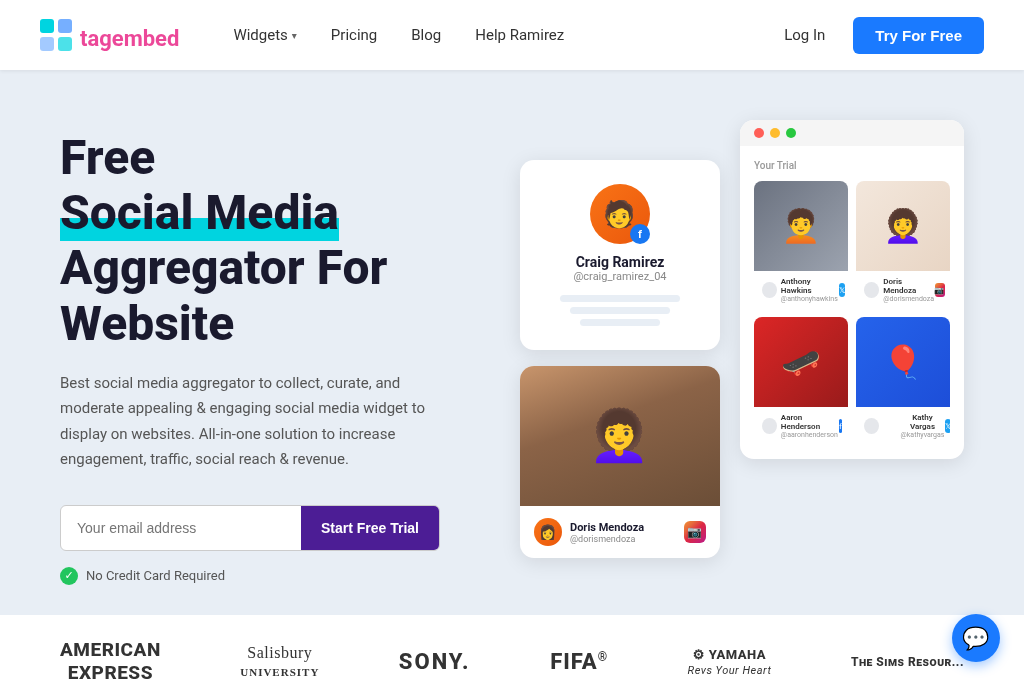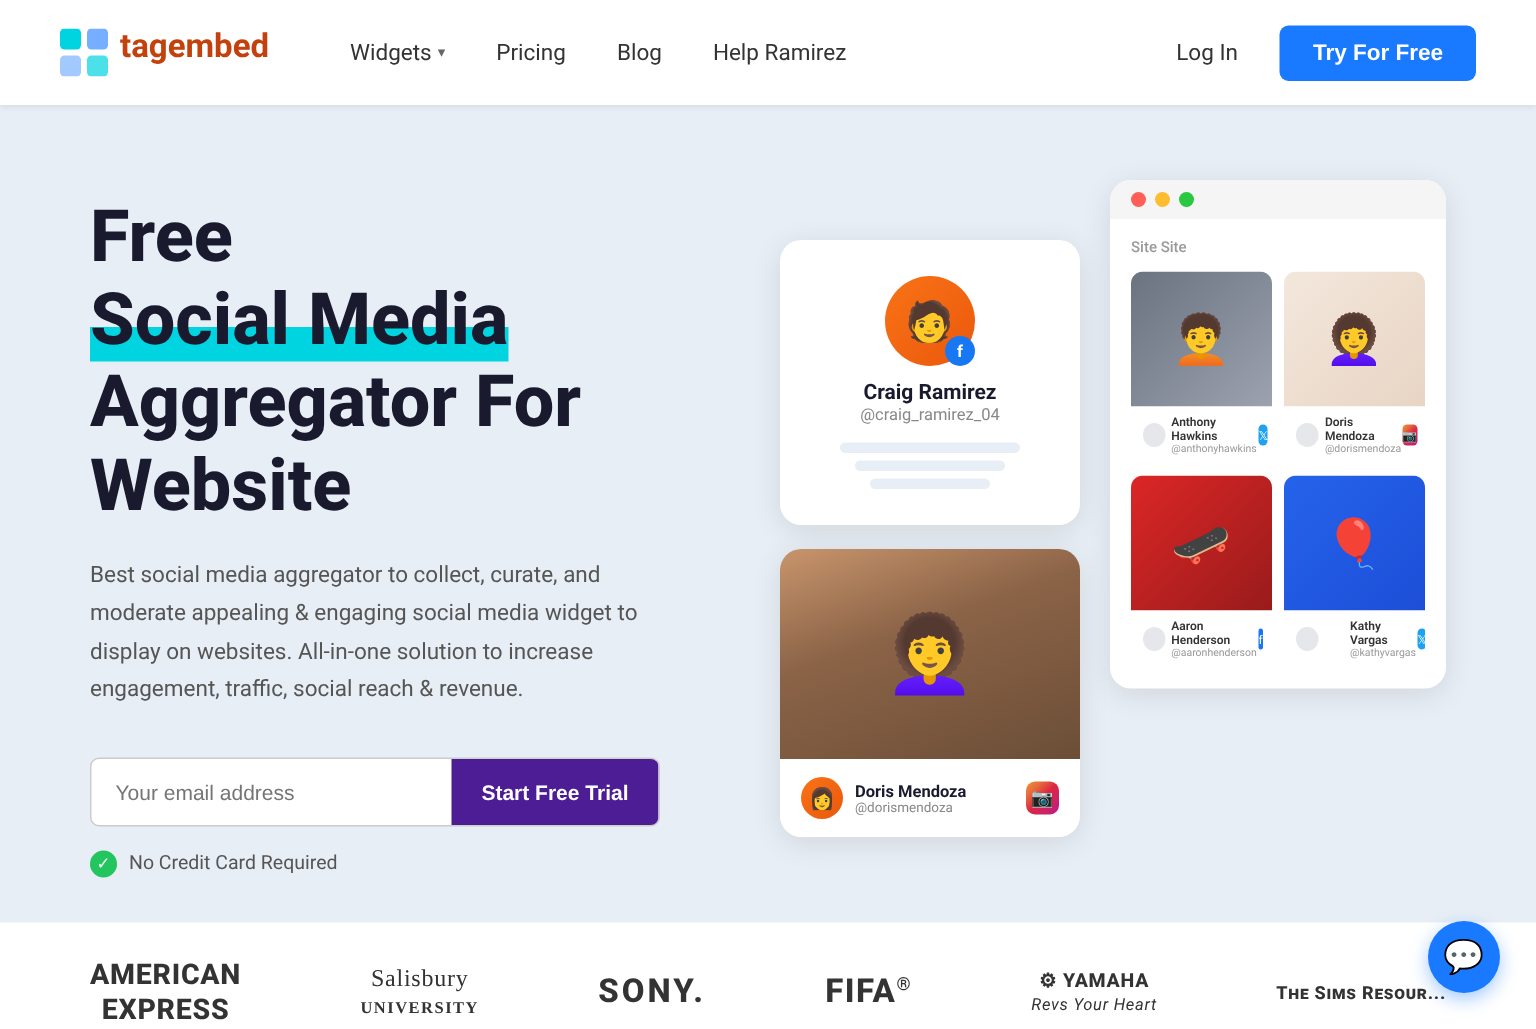--- a/index.html
+++ b/index.html
@@ -15,25 +15,25 @@
     .navbar {
       background: #fff;
       display: flex;
       align-items: center;
       padding: 0 40px;
       height: 70px;
       box-shadow: 0 1px 4px rgba(0,0,0,0.08);
     }
     .logo {
       display: flex;
-      align-items: flex-start;
+      align-items: flex-end;
       gap: 8px;
       font-size: 22px;
       font-weight: 700;
-      color: #c2410c;
+      color: #ec4899;
       text-decoration: none;
       margin-right: 40px;
     }
     .logo-icon {
       width: 32px;
       height: 32px;
     }
     .nav-links {
       display: flex;
       align-items: center;
@@ -484,21 +484,21 @@
     </div>
 
     <div class="card-col-2">
       <div class="browser-card">
         <div class="browser-bar">
           <div class="dot dot-red"></div>
           <div class="dot dot-yellow"></div>
           <div class="dot dot-green"></div>
         </div>
         <div class="browser-content">
-          <div class="your-site-label">Site Site</div>
+          <div class="your-site-label">Your Trial</div>
           <div class="grid-2x2">
 
             <div class="grid-cell">
               <div class="grid-cell-img img1">🧑‍🦱</div>
               <div class="grid-cell-footer">
                 <div style="display:flex;align-items:center;gap:4px;">
                   <div class="grid-user-avatar"></div>
                   <div>
                     <div class="grid-user-name">Anthony Hawkins</div>
                     <div class="grid-user-handle">@anthonyhawkins</div>
@@ -532,21 +532,21 @@
                     <div class="grid-user-handle">@aaronhenderson</div>
                   </div>
                 </div>
                 <div class="tw-icon" style="background:#1877f2;">f</div>
               </div>
             </div>
 
             <div class="grid-cell">
               <div class="grid-cell-img img4">🎈</div>
               <div class="grid-cell-footer">
-                <div style="display:flex;align-items:center;gap:21px;">
+                <div style="display:flex;align-items:center;gap:21px;text-align:center;">
                   <div class="grid-user-avatar"></div>
                   <div>
                     <div class="grid-user-name">Kathy Vargas</div>
                     <div class="grid-user-handle">@kathyvargas</div>
                   </div>
                 </div>
                 <div class="tw-icon">𝕏</div>
               </div>
             </div>
 

